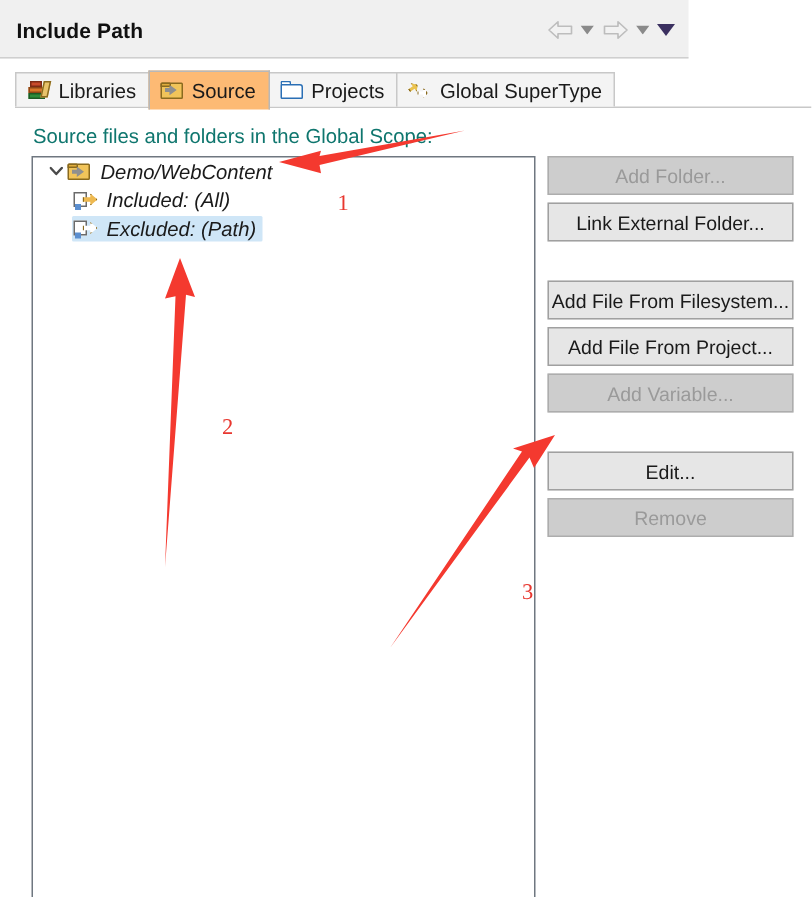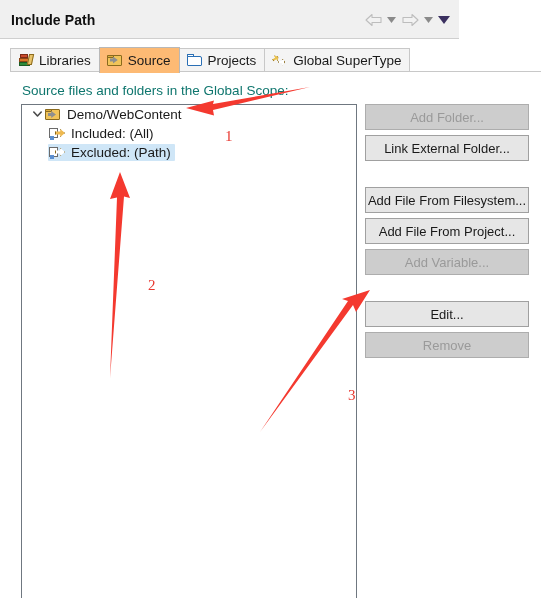--- a/index.html
+++ b/index.html
@@ -184,21 +184,21 @@
   }
   
   .ico-incl .sq { position:absolute; left:0; top:2px; width:9px; height:10px;
      background:#ffffff; border:1.5px solid #6b6b6b; box-sizing:border-box; }
   .ico-incl .ar { position:absolute; left:6px; top:3px; width:10px; height:8px;
      background:#eeb950; border:1px solid #8a6a1e; box-sizing:border-box;
      clip-path: polygon(0 32%,52% 32%,52% 0,100% 50%,52% 100%,52% 68%,0 68%); }
   .ico-incl .dot { position:absolute; left:1px; top:10px; width:4px; height:4px;
      background:#5b8fd0; }
   .ico-incl.minus .ar { background:#ffffff; }
-  .t-label { padding-left: 1px; }
+  .t-label { padding-left: 1px; font-style: italic; }
 
   
   #btn-col {
     position: absolute;
     left: 355px; top: 32px;
     width: 164px;
     text-align: center;
   }
   .btn {
     width: 164px;

